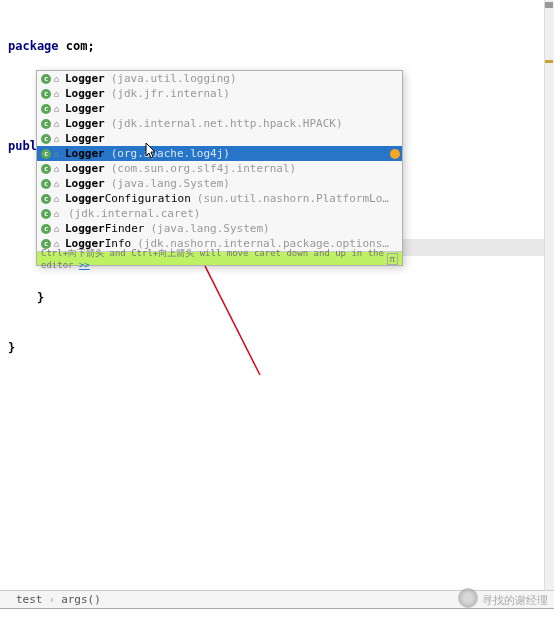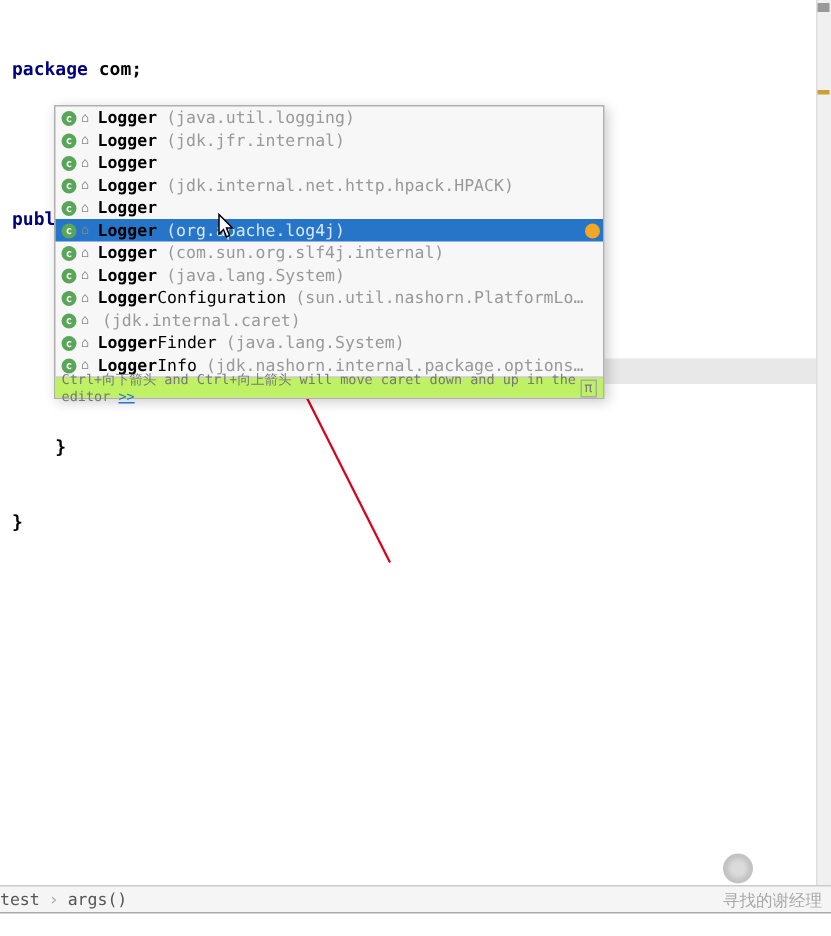--- a/index.html
+++ b/index.html
@@ -143,38 +143,37 @@
     .breadcrumb {
       position: absolute;
       bottom: 16px;
       left: 0;
       right: 0;
       height: 18px;
       background: #f5f5f5;
       border-top: 1px solid #ccc;
       display: flex;
       align-items: center;
-      padding: 0 0;
+      padding: 0 16px;
       font-size: 11px;
       color: #555;
       gap: 6px;
     }
     .crumb-sep { color: #aaa; }
     
     .watermark-area {
       position: absolute;
       bottom: 16px;
       right: 6px;
       display: flex;
-      align-items: flex-start;
+      align-items: flex-end;
       gap: 4px;
       opacity: 0.7;
       font-size: 11px;
       color: #888;
-      flex-direction: column;
     }
     .watermark-icon {
       width: 20px;
       height: 20px;
       background: radial-gradient(circle, #ccc 30%, #aaa 60%);
       border-radius: 50%;
     }
     
     .bottom-border {
       position: absolute;

